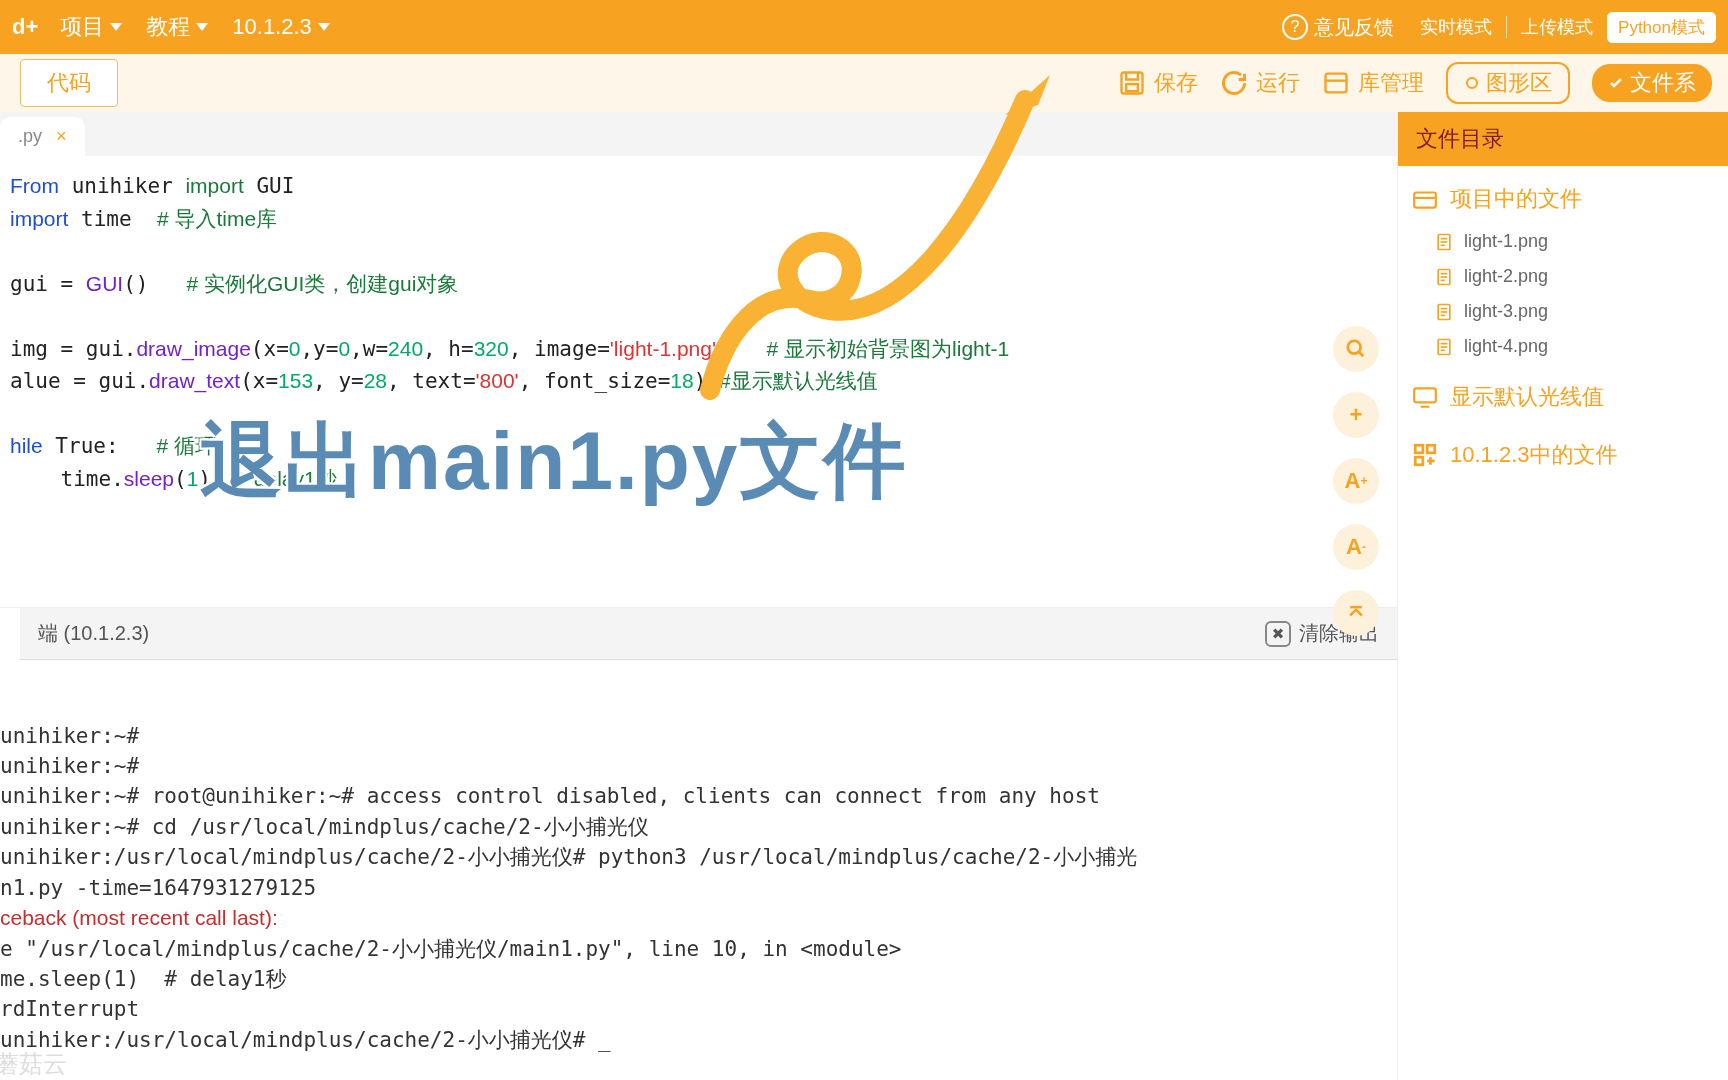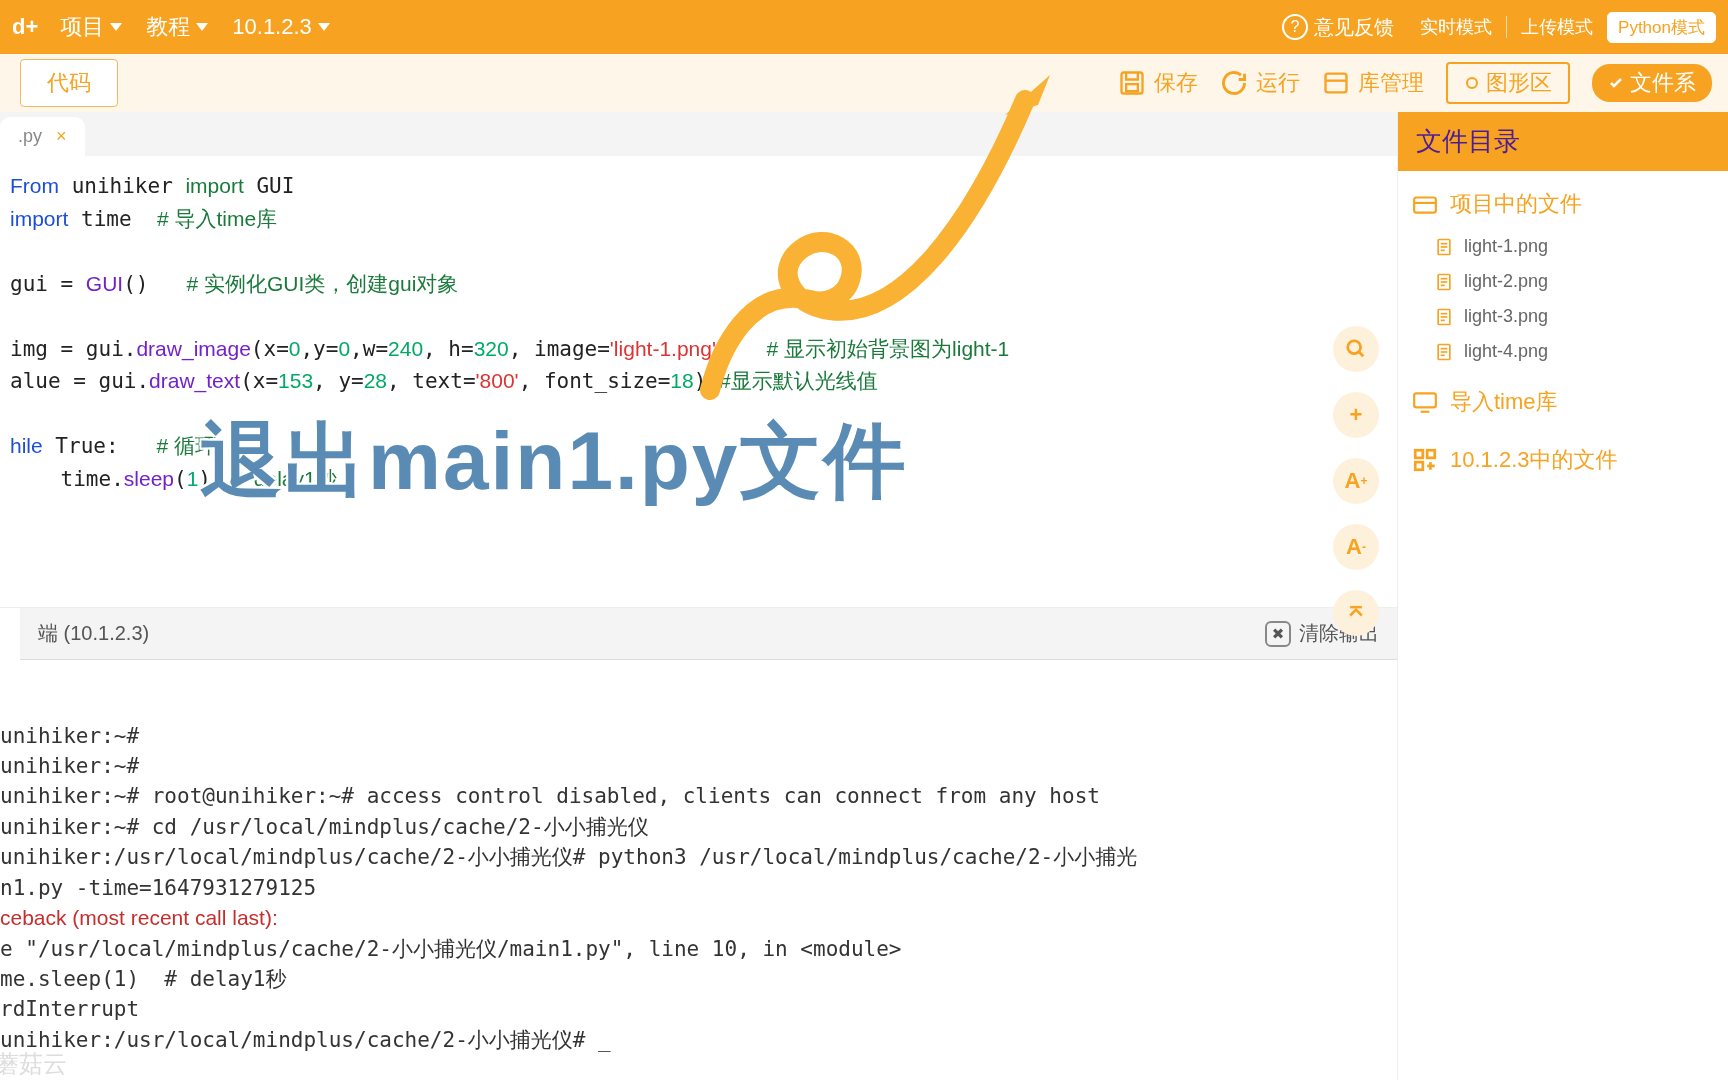--- a/index.html
+++ b/index.html
@@ -12,21 +12,21 @@
 .mode-badge { background: #fff; color: #f7a321; border-radius: 5px; padding: 3px 10px; font-size: 17px; border: 1px solid #fff; }
 .mode-text { font-size: 18px; }
 .vsep { width: 1px; height: 22px; background: rgba(255,255,255,.6); }
 .circle-help { width: 26px; height: 26px; border: 2px solid #fff; border-radius: 50%; display: flex; align-items: center; justify-content: center; font-size: 16px; }
 
 .toolbar2 { height: 58px; background: #fef6e9; display: flex; align-items: center; padding: 0 16px; }
 .code-btn { background: #fff; border: 1px solid #f4b85e; color: #f7a321; border-radius: 4px; padding: 8px 26px; font-size: 22px; cursor: pointer; margin-left: 4px; }
 .toolbar2-right { margin-left: auto; display: flex; align-items: center; gap: 22px; font-size: 22px; color: #f7a321; }
 .tb-action { display: flex; align-items: center; gap: 8px; cursor: pointer; }
 .tb-icon { width: 28px; height: 28px; }
-.pill-outline { border: 2px solid #f7a321; border-radius: 4px; padding: 4px 16px; display: flex; align-items: center; gap: 6px; }
+.pill-outline { border: 2px solid #f7a321; border-radius: 12px; padding: 4px 16px; display: flex; align-items: center; gap: 6px; }
 .pill-fill { background: #f7a321; color: #fff; border-radius: 18px; padding: 4px 16px; display: flex; align-items: center; gap: 6px; }
 
 .main { display: flex; height: 968px; }
 .editor-col { flex: 1; display: flex; flex-direction: column; border-right: 1px solid #eee; }
 .tabbar { height: 44px; background: #f4f4f4; display: flex; align-items: flex-end; padding-left: 0; }
 .tab { background: #fff; border-top-left-radius: 10px; border-top-right-radius: 10px; padding: 9px 18px; font-size: 18px; color: #888; display: flex; align-items: center; gap: 14px; }
 .tab-close { color: #f7a321; font-size: 18px; cursor: pointer; }
 
 .code-area { flex: 0 0 auto; padding: 14px 10px; font-family: "Consolas", monospace; font-size: 21px; line-height: 1.55; color: #222; white-space: pre; position: relative; min-height: 420px; border-bottom: 1px solid #eee;}
 .code-area .kw { color: #1d4ed8; }
@@ -43,21 +43,21 @@
 
 .term-hdr { height: 52px; background: #f4f4f4; display: flex; align-items: center; padding: 0 18px; font-size: 20px; color: #555; border-bottom: 1px solid #ddd; margin-left: 20px;}
 .term-hdr .label { font-weight: 500; }
 .clear-out { margin-left: auto; display: flex; align-items: center; gap: 8px; color: #555; cursor: pointer; }
 .clear-icon { width: 26px; height: 26px; border: 2px solid #888; border-radius: 6px; display:flex;align-items:center;justify-content:center;font-size:15px;}
 
 .terminal { flex: 1; padding: 30px 10px 10px 0; font-family: "Consolas", monospace; font-size: 21px; line-height: 1.45; white-space: pre; overflow: hidden; color: #333;}
 .terminal .err { color: #c62e2e; }
 
 .sidebar { width: 330px; background: #fff; }
-.sb-title { background: #f7a321; color: #4c1d95; padding: 12px 18px; font-size: 26px; }
+.sb-title { background: #f7a321; color: #7f1d1d; padding: 12px 18px; font-size: 22px; }
 .sb-section { padding: 18px 14px 10px; display: flex; align-items: center; gap: 12px; color: #f7a321; font-size: 22px; font-weight: 500; }
 .sb-section svg { flex-shrink: 0; }
 .file-list { padding-left: 26px; }
 .file-item { display: flex; align-items: center; gap: 10px; padding: 7px 10px; font-size: 18px; color: #666; cursor: pointer; }
 .file-item.sel { background: #fceacb; }
 .file-ico { width: 20px; height: 20px; }
 
 .arrow-overlay { position: absolute; left: 650px; top: 60px; width: 410px; height: 340px; z-index: 40; pointer-events: none; }
 
 .watermark { position: absolute; left: -5px; bottom: 0; font-size: 24px; color: #ddd; }
@@ -241,21 +241,21 @@
           </svg>
           <span>light-4.png</span>
         </div>
       </div>
 
     <div class="sb-section">
       <svg width="26" height="26" viewBox="0 0 24 24" fill="none" stroke="#f7a321" stroke-width="2">
           <rect x="2" y="4" width="20" height="13" rx="2"></rect>
           <line x1="8" y1="21" x2="16" y2="21"></line>
         </svg>
-      <span>导入time库</span>
+      <span>显示默认光线值</span>
     </div>
 
     <div class="sb-section">
       <svg width="26" height="26" viewBox="0 0 24 24" fill="none" stroke="#f7a321" stroke-width="2.5">
           <rect x="3" y="3" width="7" height="7"></rect>
           <rect x="3" y="14" width="7" height="7"></rect>
           <rect x="14" y="3" width="7" height="7"></rect>
           <line x1="17" y1="14" x2="17" y2="21"></line>
           <line x1="14" y1="17.5" x2="21" y2="17.5"></line>
         </svg>

